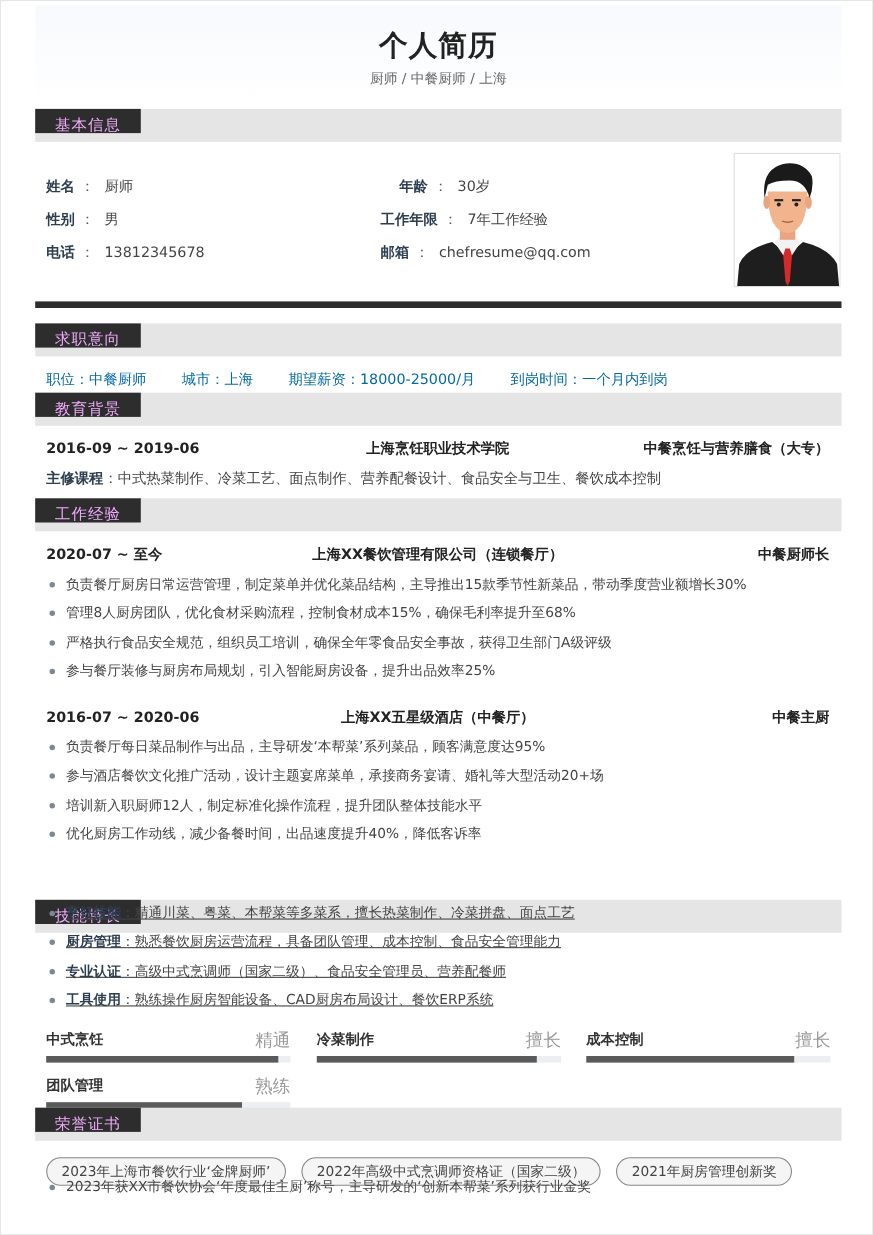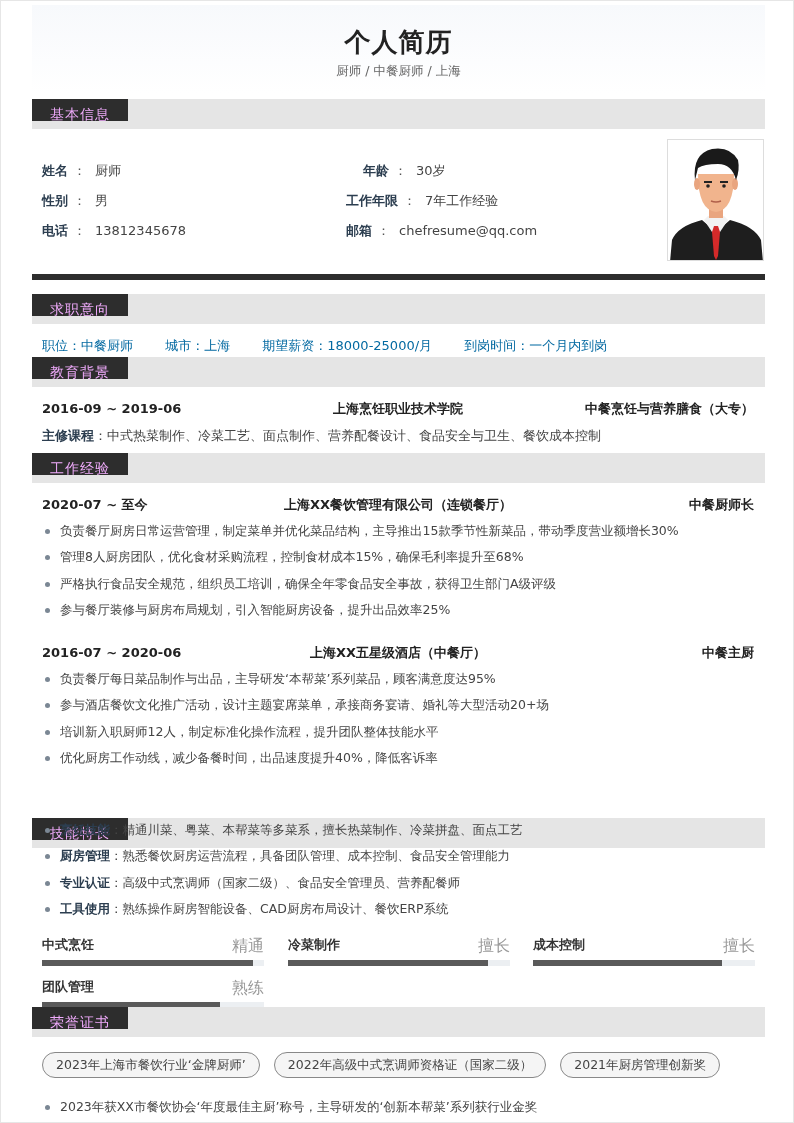--- a/index.html
+++ b/index.html
@@ -155,21 +155,21 @@
   <ul class="bullets" style="top:668px;">
     <li>负责餐厅每日菜品制作与出品，主导研发‘本帮菜’系列菜品，顾客满意度达95%</li>
     <li>参与酒店餐饮文化推广活动，设计主题宴席菜单，承接商务宴请、婚礼等大型活动20+场</li>
     <li>培训新入职厨师12人，制定标准化操作流程，提升团队整体技能水平</li>
     <li>优化厨房工作动线，减少备餐时间，出品速度提升40%，降低客诉率</li>
   </ul>
 
   <div class="sec-head" style="top:817px;">
     <span class="tab">技能特长</span>
   </div>
-  <ul class="bullets" style="top:819px;">
+  <ul class="bullets" style="top:819px;text-decoration:underline;">
     <li><span class="lbl">烹饪技能</span><span>：精通川菜、粤菜、本帮菜等多菜系，擅长热菜制作、冷菜拼盘、面点工艺</span></li>
     <li><span class="lbl">厨房管理</span><span>：熟悉餐饮厨房运营流程，具备团队管理、成本控制、食品安全管理能力</span></li>
     <li><span class="lbl">专业认证</span><span>：高级中式烹调师（国家二级）、食品安全管理员、营养配餐师</span></li>
     <li><span class="lbl">工具使用</span><span>：熟练操作厨房智能设备、CAD厨房布局设计、餐饮ERP系统</span></li>
   </ul>
 
   <div class="skill" style="left:41px; top:935px;">
     <span class="name">中式烹饪</span>
     <span class="level">精通</span>
     <div class="track">
@@ -199,17 +199,17 @@
   </div>
 
   <div class="sec-head" style="top:1006px;">
     <span class="tab">荣誉证书</span>
   </div>
   <div class="pills">
     <span class="pill">2023年上海市餐饮行业‘金牌厨师’</span>
     <span class="pill">2022年高级中式烹调师资格证（国家二级）</span>
     <span class="pill">2021年厨房管理创新奖</span>
   </div>
-  <ul class="bullets" style="top:1096px;">
+  <ul class="bullets" style="top:1068px;">
     <li>2023年获XX市餐饮协会‘年度最佳主厨’称号，主导研发的‘创新本帮菜’系列获行业金奖</li>
   </ul>
 
 </div>
 
 </body></html>

